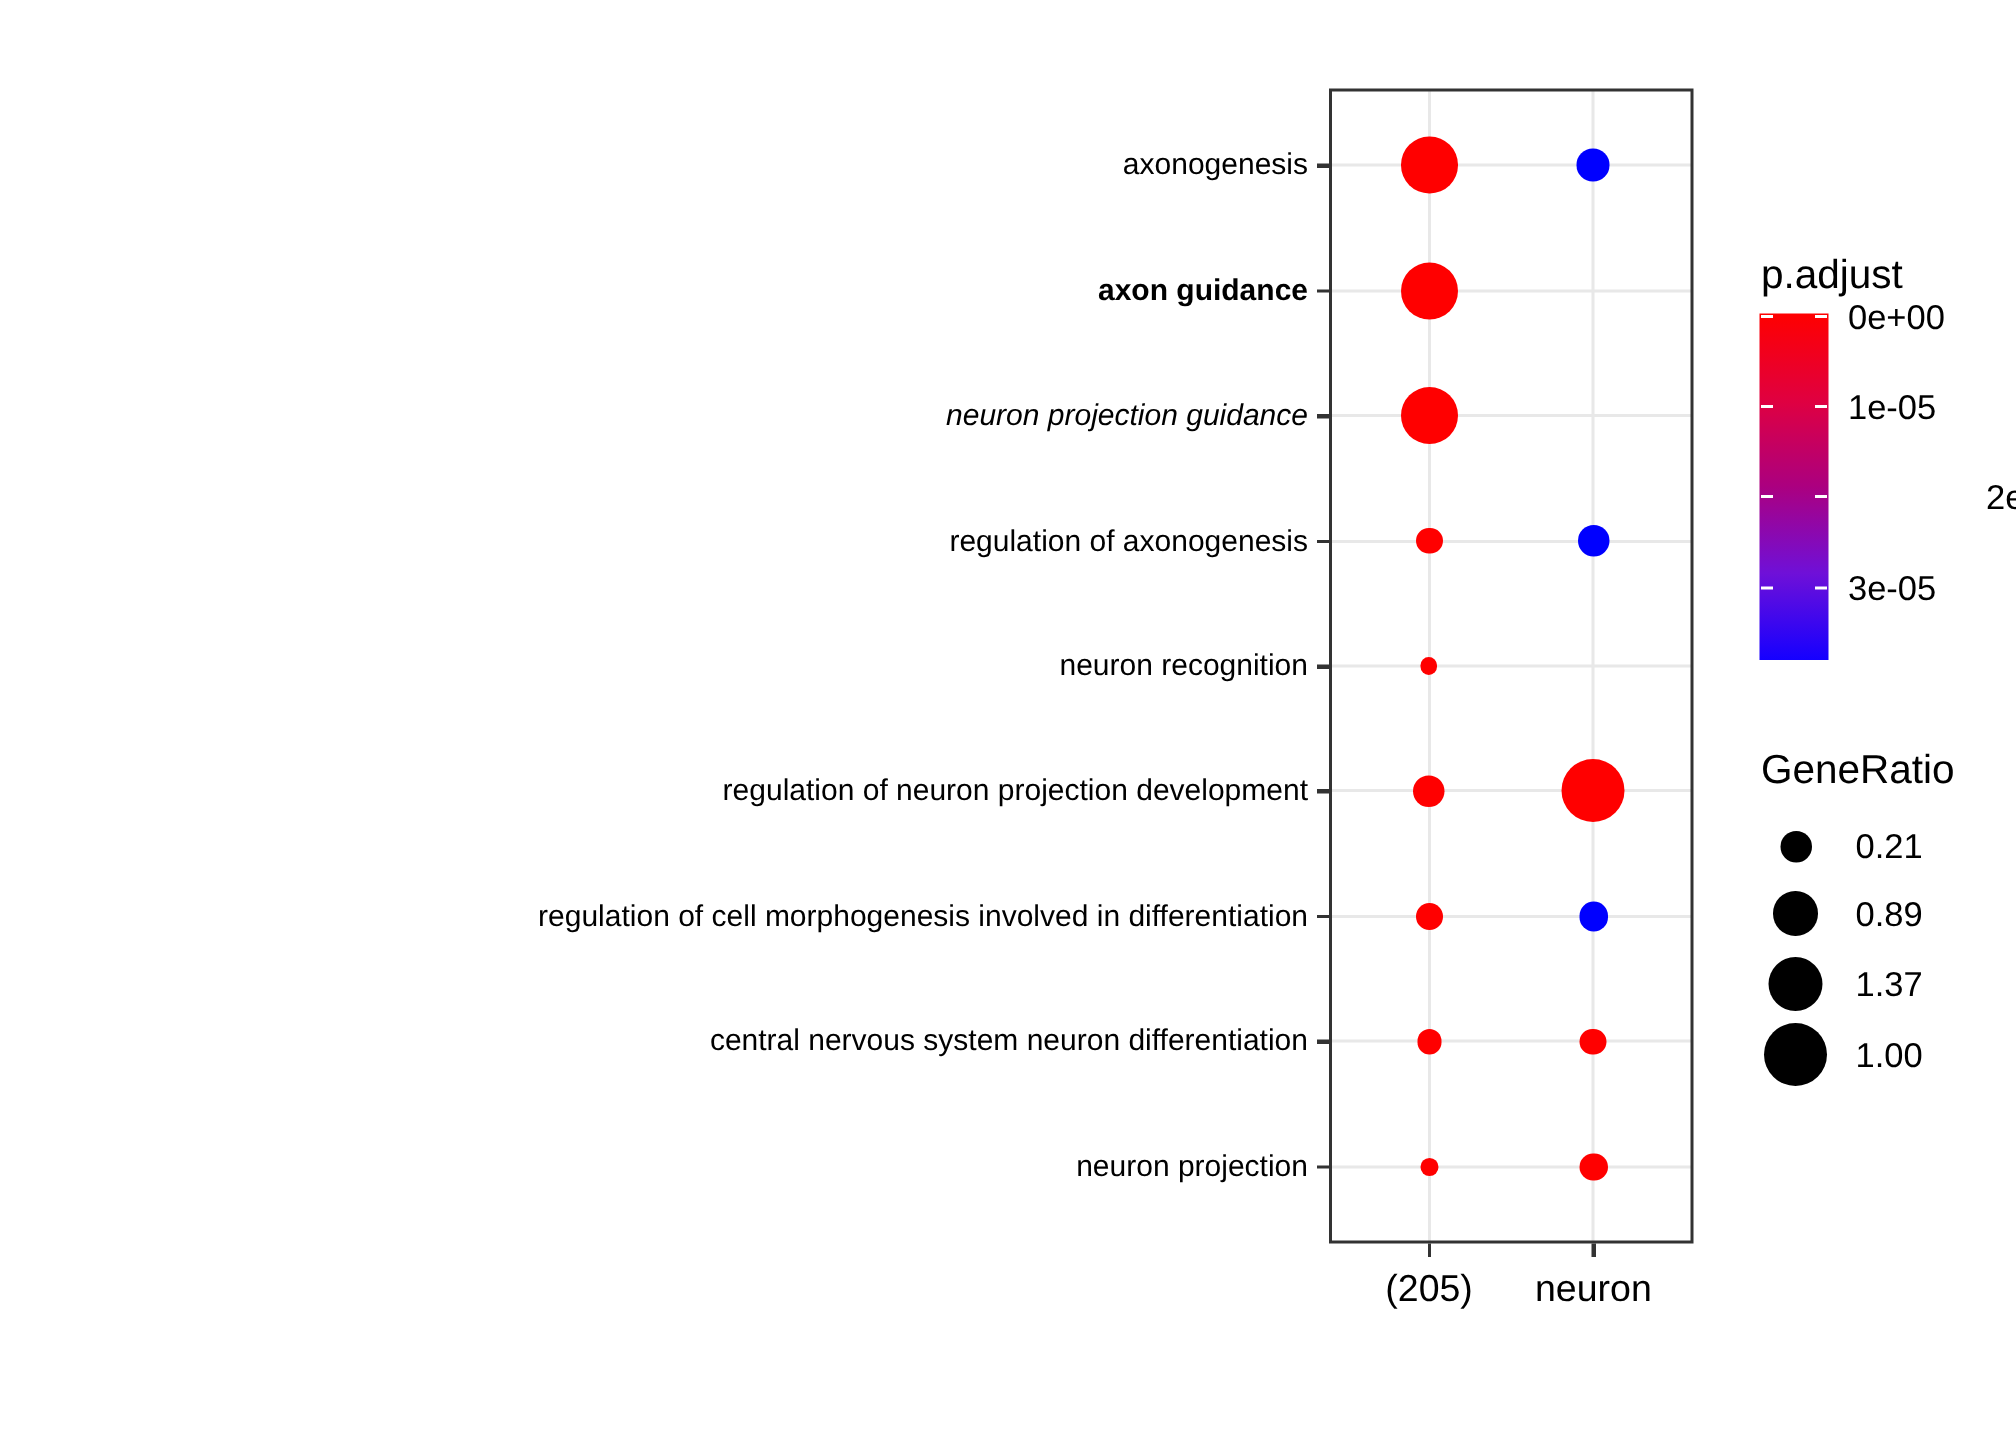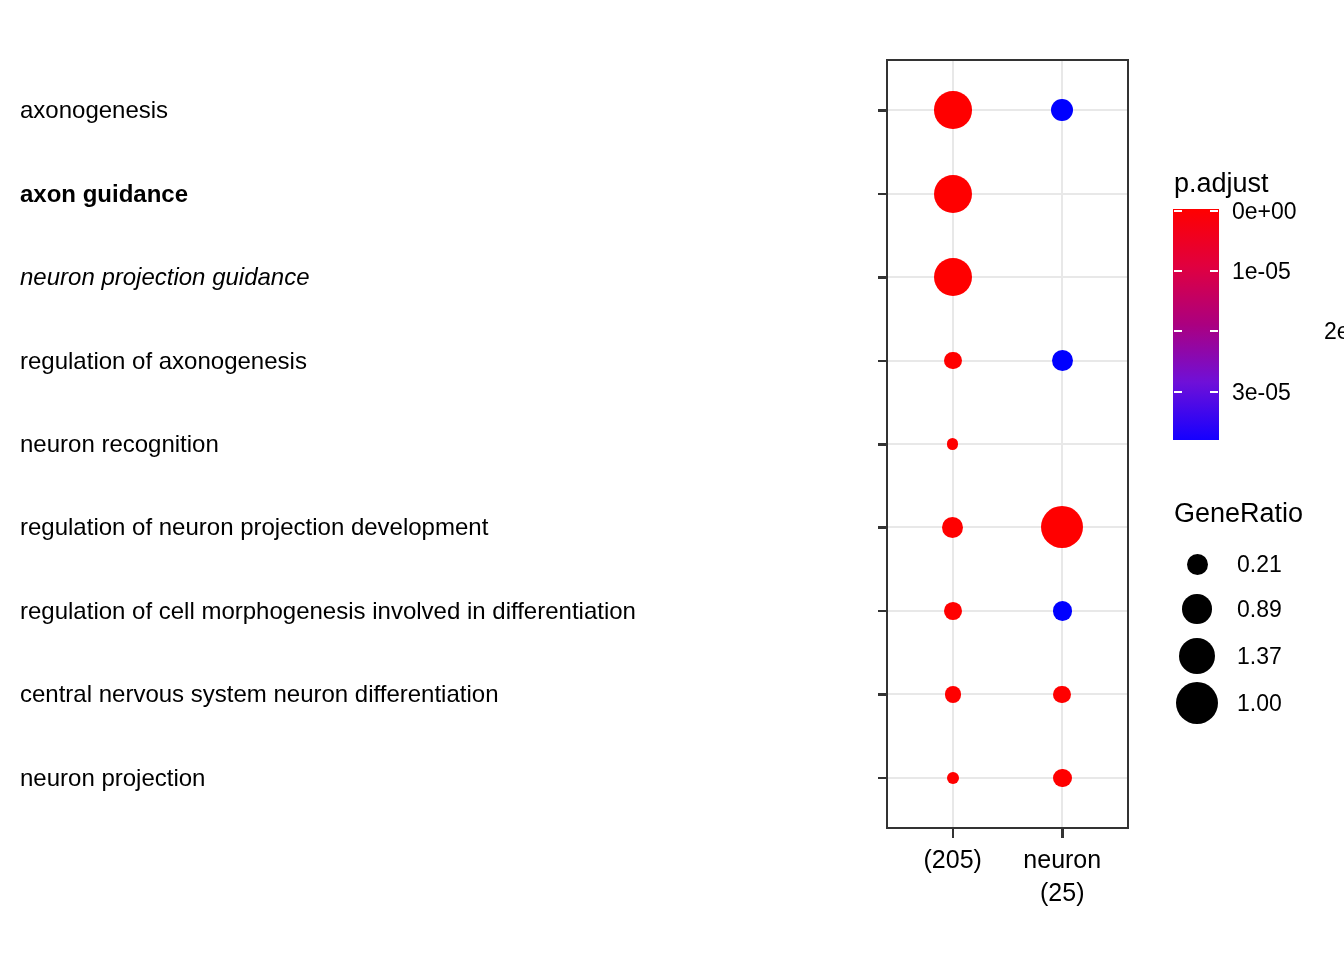--- a/index.html
+++ b/index.html
@@ -13,21 +13,21 @@
     background: #ffffff;
     overflow: hidden;
     color: #000000;
   }
   .abs { position: absolute; }
   .txt {
     font-family: "Liberation Sans", "DejaVu Sans", sans-serif;
     color: #000000;
     white-space: nowrap;
   }
-  .ylab  { font-size: 24px; text-align: left; line-height: 32px; }
+  .ylab  { font-size: 20px; text-align: right; line-height: 32px; }
   .xlab  { font-size: 25px; text-align: center; line-height: 33px; }
   .dot   { border-radius: 50%; z-index: 2; }
   .grid  { z-index: 0; }
   .tick  { background: #333333; z-index: 1; }
   .legend-title { font-size: 27px; line-height: 30px; }
   .legend-value { font-size: 23px; line-height: 27px; }
   #panel-border {
     border: 2px solid #333333;
     background: transparent;
     z-index: 3;
@@ -96,21 +96,20 @@
       <div class="abs txt ylab" style="left: 20px; top: 594.957px; width: 852px;">regulation of cell morphogenesis involved in differentiation</div>
       <div class="abs txt ylab" style="left: 20px; top: 678.435px; width: 852px;">central nervous system neuron differentiation</div>
       <div class="abs txt ylab" style="left: 20px; top: 761.913px; width: 852px;">neuron projection</div>
     </div>
   <div id="x-labels">
       <div class="abs txt xlab" style="left: 872.727px; top: 843px; width: 160px;">
         <div>(205)</div>
       </div>
       <div class="abs txt xlab" style="left: 982.273px; top: 843px; width: 160px;">
         <div>neuron</div>
-        <div>(25)</div>
       </div>
     </div>
 
   <div class="abs txt legend-title" style="left:1174px; top:168px;">p.adjust</div>
   <div id="colorbar" class="abs" style="left: 1173px; top: 209px; width: 46px; height: 231px; background: linear-gradient(rgb(255, 0, 0) 0%, rgb(224, 0, 64) 25%, rgb(171, 0, 128) 50%, rgb(111, 16, 216) 75%, rgb(21, 0, 255) 100%);"></div>
   <div id="colorbar-ticks">
       <div class="abs cb-notch" style="left: 1174px; top: 210px;"></div>
       <div class="abs cb-notch" style="left: 1210px; top: 210px;"></div>
       <div class="abs txt legend-value" style="left: 1232px; top: 198px;">0e+00</div>
       <div class="abs cb-notch" style="left: 1174px; top: 270.2px;"></div>

